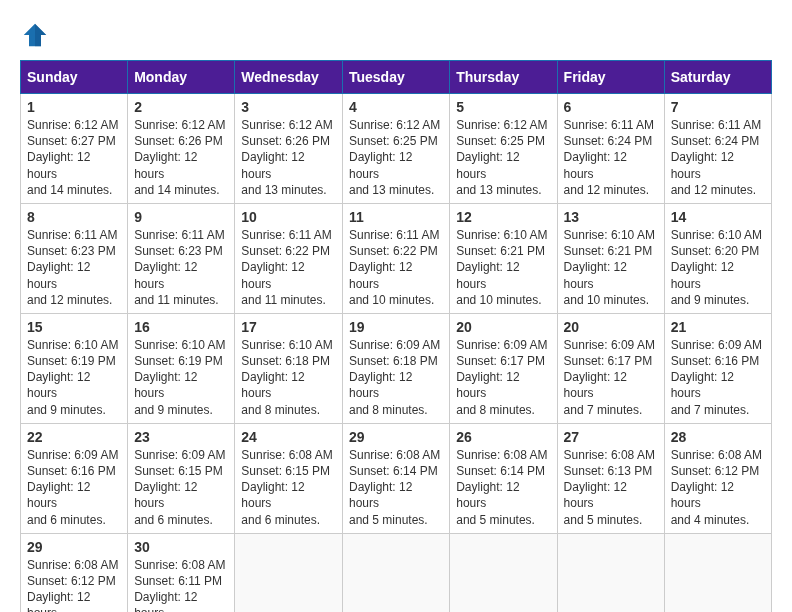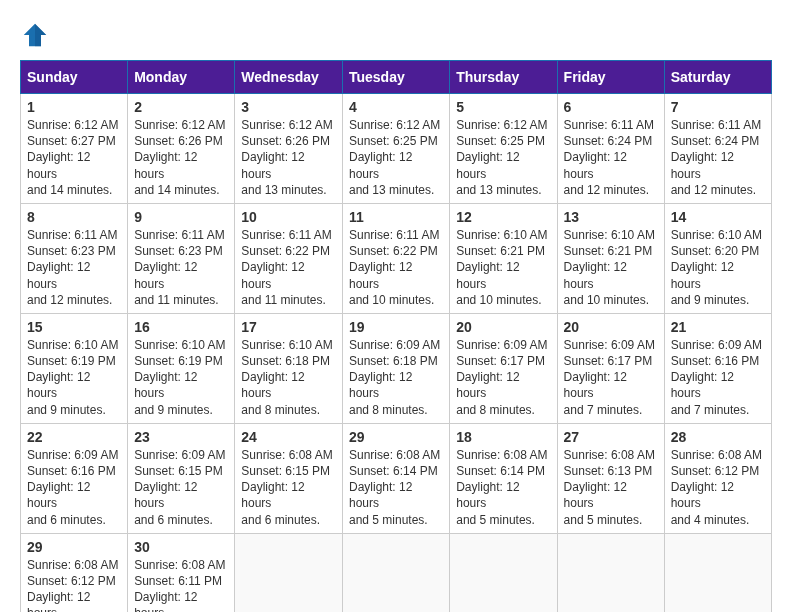--- a/index.html
+++ b/index.html
@@ -298,21 +298,21 @@
 and 6 minutes.</div>
         </td>
         <td>
           <span class="day-number">29</span>
           <div class="day-info" style="white-space: pre-line;">Sunrise: 6:08 AM
 Sunset: 6:14 PM
 Daylight: 12 hours
 and 5 minutes.</div>
         </td>
         <td>
-          <span class="day-number">18</span>
+          <span class="day-number">26</span>
           <div class="day-info" style="white-space: pre-line;">Sunrise: 6:08 AM
 Sunset: 6:14 PM
 Daylight: 12 hours
 and 5 minutes.</div>
         </td>
         <td>
           <span class="day-number">27</span>
           <div class="day-info" style="white-space: pre-line;">Sunrise: 6:08 AM
 Sunset: 6:13 PM
 Daylight: 12 hours

